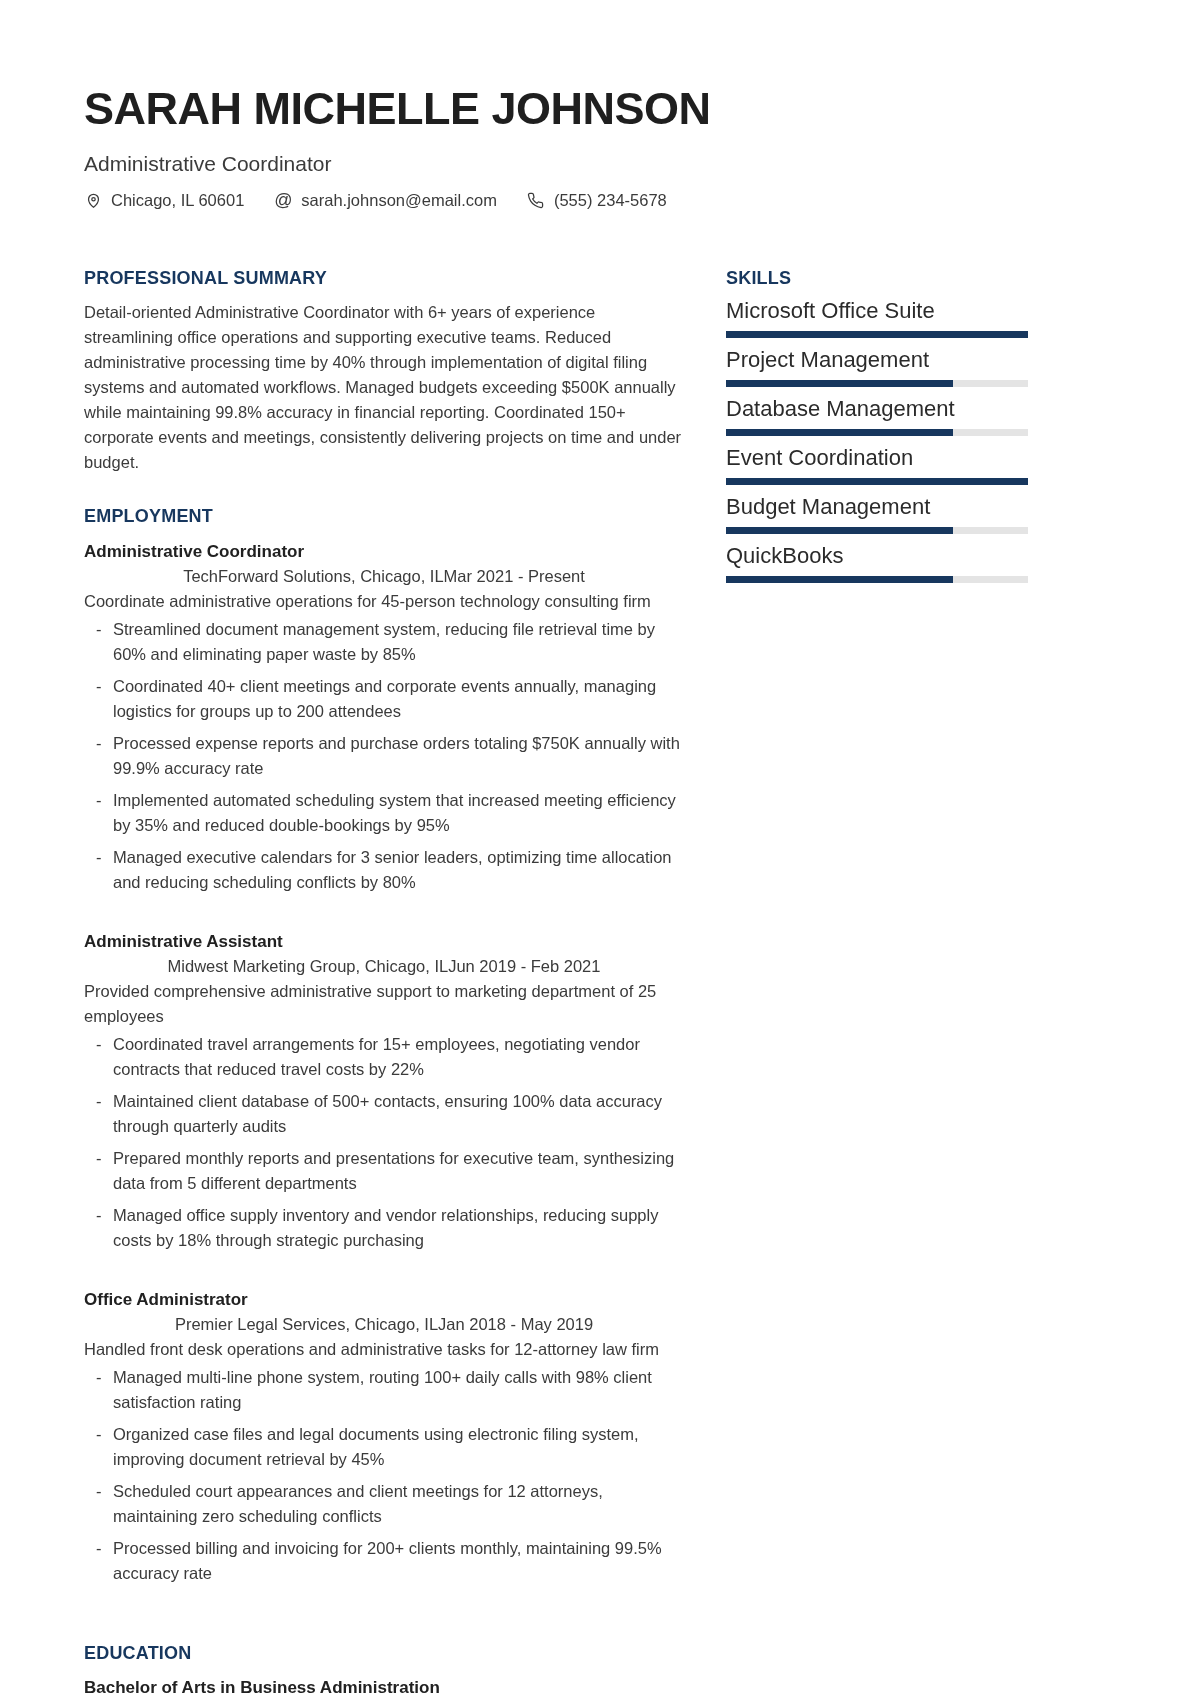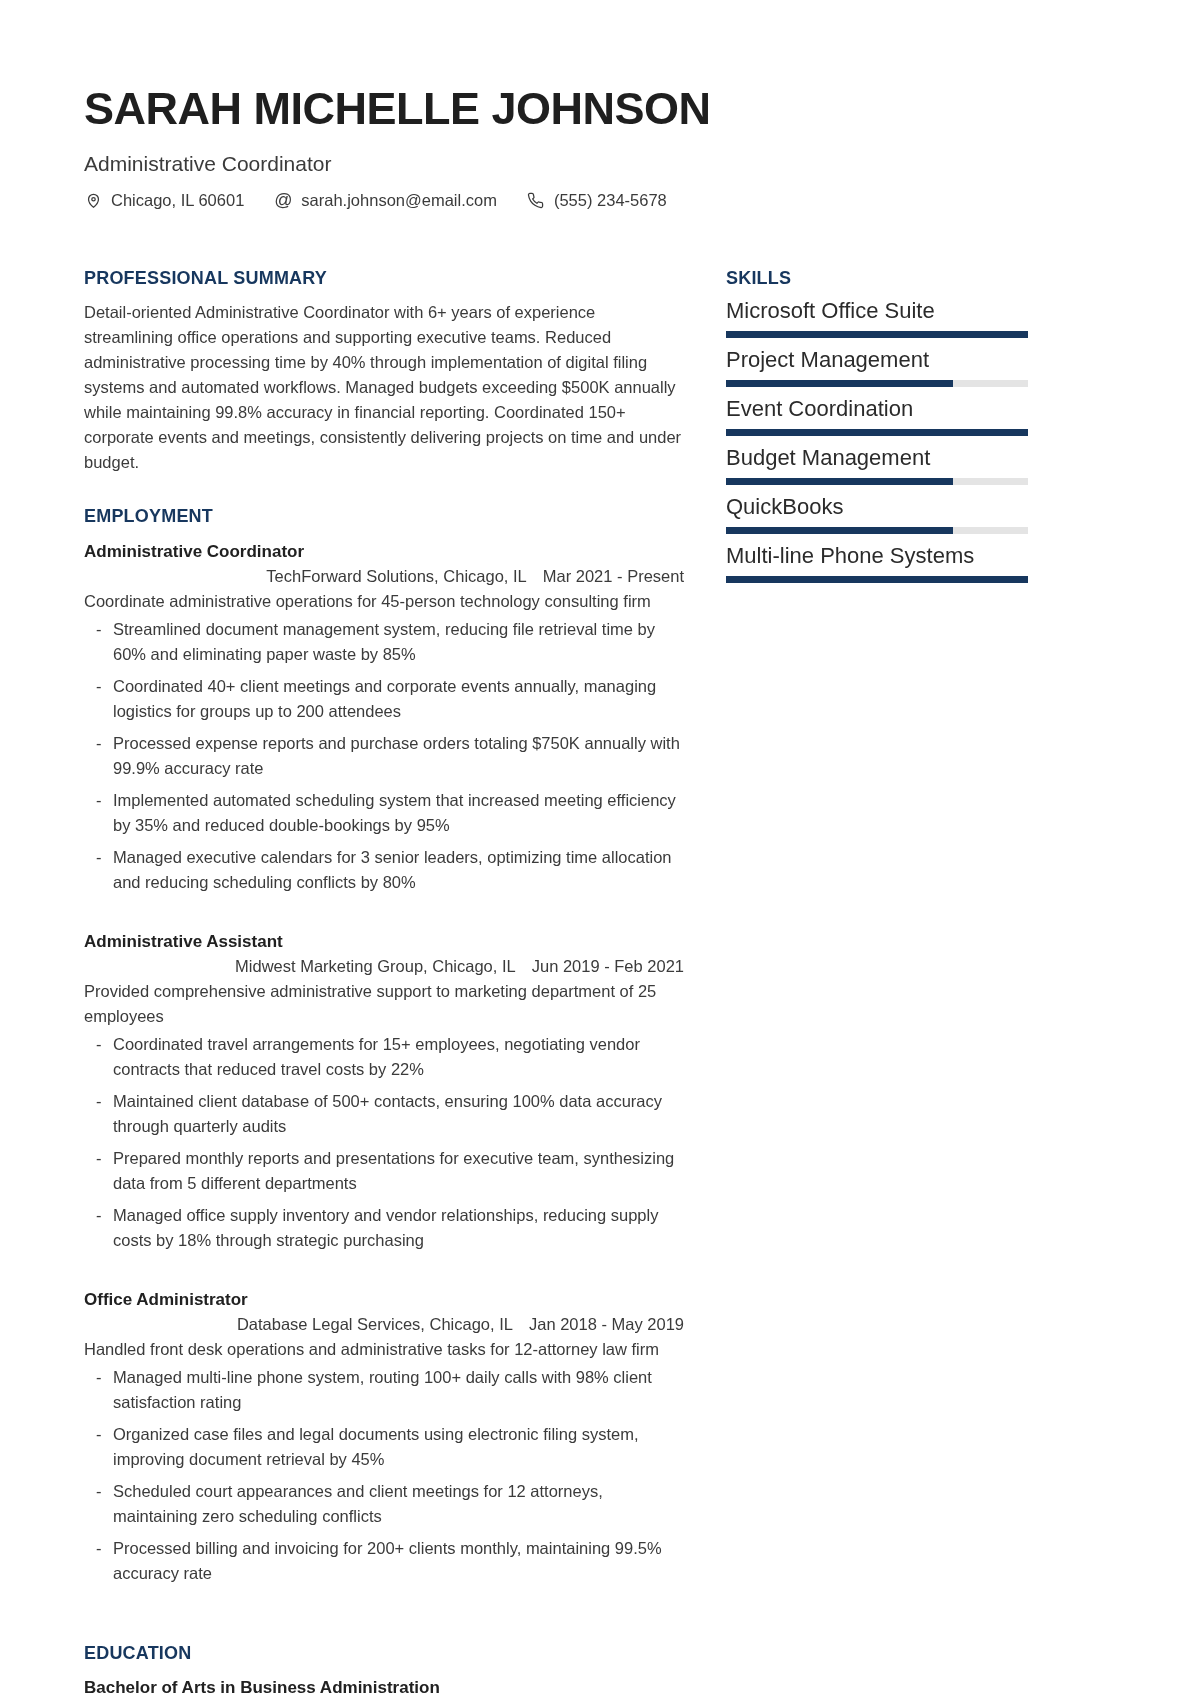--- a/index.html
+++ b/index.html
@@ -43,21 +43,21 @@
     color: var(--accent); letter-spacing: 0.2px;
   }
   .body-text { margin: 11px 0 0; font-size: 16.5px; line-height: 25px; }
 
   .section-employment { margin-top: 30px; }
   .section-education { margin-top: 56px; }
 
   .job { margin-top: 12px; }
   .job:not(:first-child) { margin-top: 34px; }
   .job-title { margin: 0; font-size: 17px; font-weight: 700; line-height: 25px; color: #212121; }
-  .job-meta { display: flex; justify-content: flex-end; font-size: 16.5px; line-height: 25px; gap: 16px; }
+  .job-meta { display: flex; justify-content: center; font-size: 16.5px; line-height: 25px; }
   .job-desc { margin: 0; font-size: 16.5px; line-height: 25px; }
   .bullets { list-style: none; margin: 3px 0 0; padding: 0; }
   .bullet { display: flex; padding-left: 12px; font-size: 16.5px; line-height: 25px; margin-bottom: 7px; }
   .bullet .dash { flex: 0 0 17px; width: 17px; }
   .bullet .bullet-text { flex: 1; }
 
   .degree { margin-top: 14px; font-size: 17px; font-weight: 700; color: #212121; }
 
   
   .skills-list { margin-top: 3px; }
@@ -171,21 +171,21 @@
   <li class="bullet">
     <span class="dash">-</span>
     <span class="bullet-text">Managed office supply inventory and vendor relationships, reducing supply costs by 18% through strategic purchasing</span>
   </li>
 </ul>
   </article>
 
   <article class="job">
     <h3 class="job-title">Office Administrator</h3>
     <div class="job-meta">
-      <span class="job-company">Database Legal Services, Chicago, IL</span>
+      <span class="job-company">Premier Legal Services, Chicago, IL</span>
       <span class="job-dates">Jan 2018 - May 2019</span>
     </div>
     <p class="job-desc">Handled front desk operations and administrative tasks for 12-attorney law firm</p>
     <ul class="bullets">
   <li class="bullet">
     <span class="dash">-</span>
     <span class="bullet-text">Managed multi-line phone system, routing 100+ daily calls with 98% client satisfaction rating</span>
   </li>
 
   <li class="bullet">
@@ -223,20 +223,26 @@
     </div>
   </div>
 
   <div class="skill">
     <div class="skill-name">Project Management</div>
     <div class="skill-track">
       <div class="skill-fill" style="width: 75%;"></div>
     </div>
   </div>
 
+  <div class="skill">
+    <div class="skill-name">Database Management</div>
+    <div class="skill-track">
+      <div class="skill-fill" style="width: 75%;"></div>
+    </div>
+  </div>
 
   <div class="skill">
     <div class="skill-name">Event Coordination</div>
     <div class="skill-track">
       <div class="skill-fill" style="width: 100%;"></div>
     </div>
   </div>
 
   <div class="skill">
     <div class="skill-name">Budget Management</div>
@@ -246,23 +252,17 @@
   </div>
 
 
   <div class="skill">
     <div class="skill-name">QuickBooks</div>
     <div class="skill-track">
       <div class="skill-fill" style="width: 75%;"></div>
     </div>
   </div>
 
-  <div class="skill">
-    <div class="skill-name">Multi-line Phone Systems</div>
-    <div class="skill-track">
-      <div class="skill-fill" style="width: 100%;"></div>
-    </div>
-  </div>
 </div>
     </aside>
 
   </div>
 </div>
 
 </body></html>

